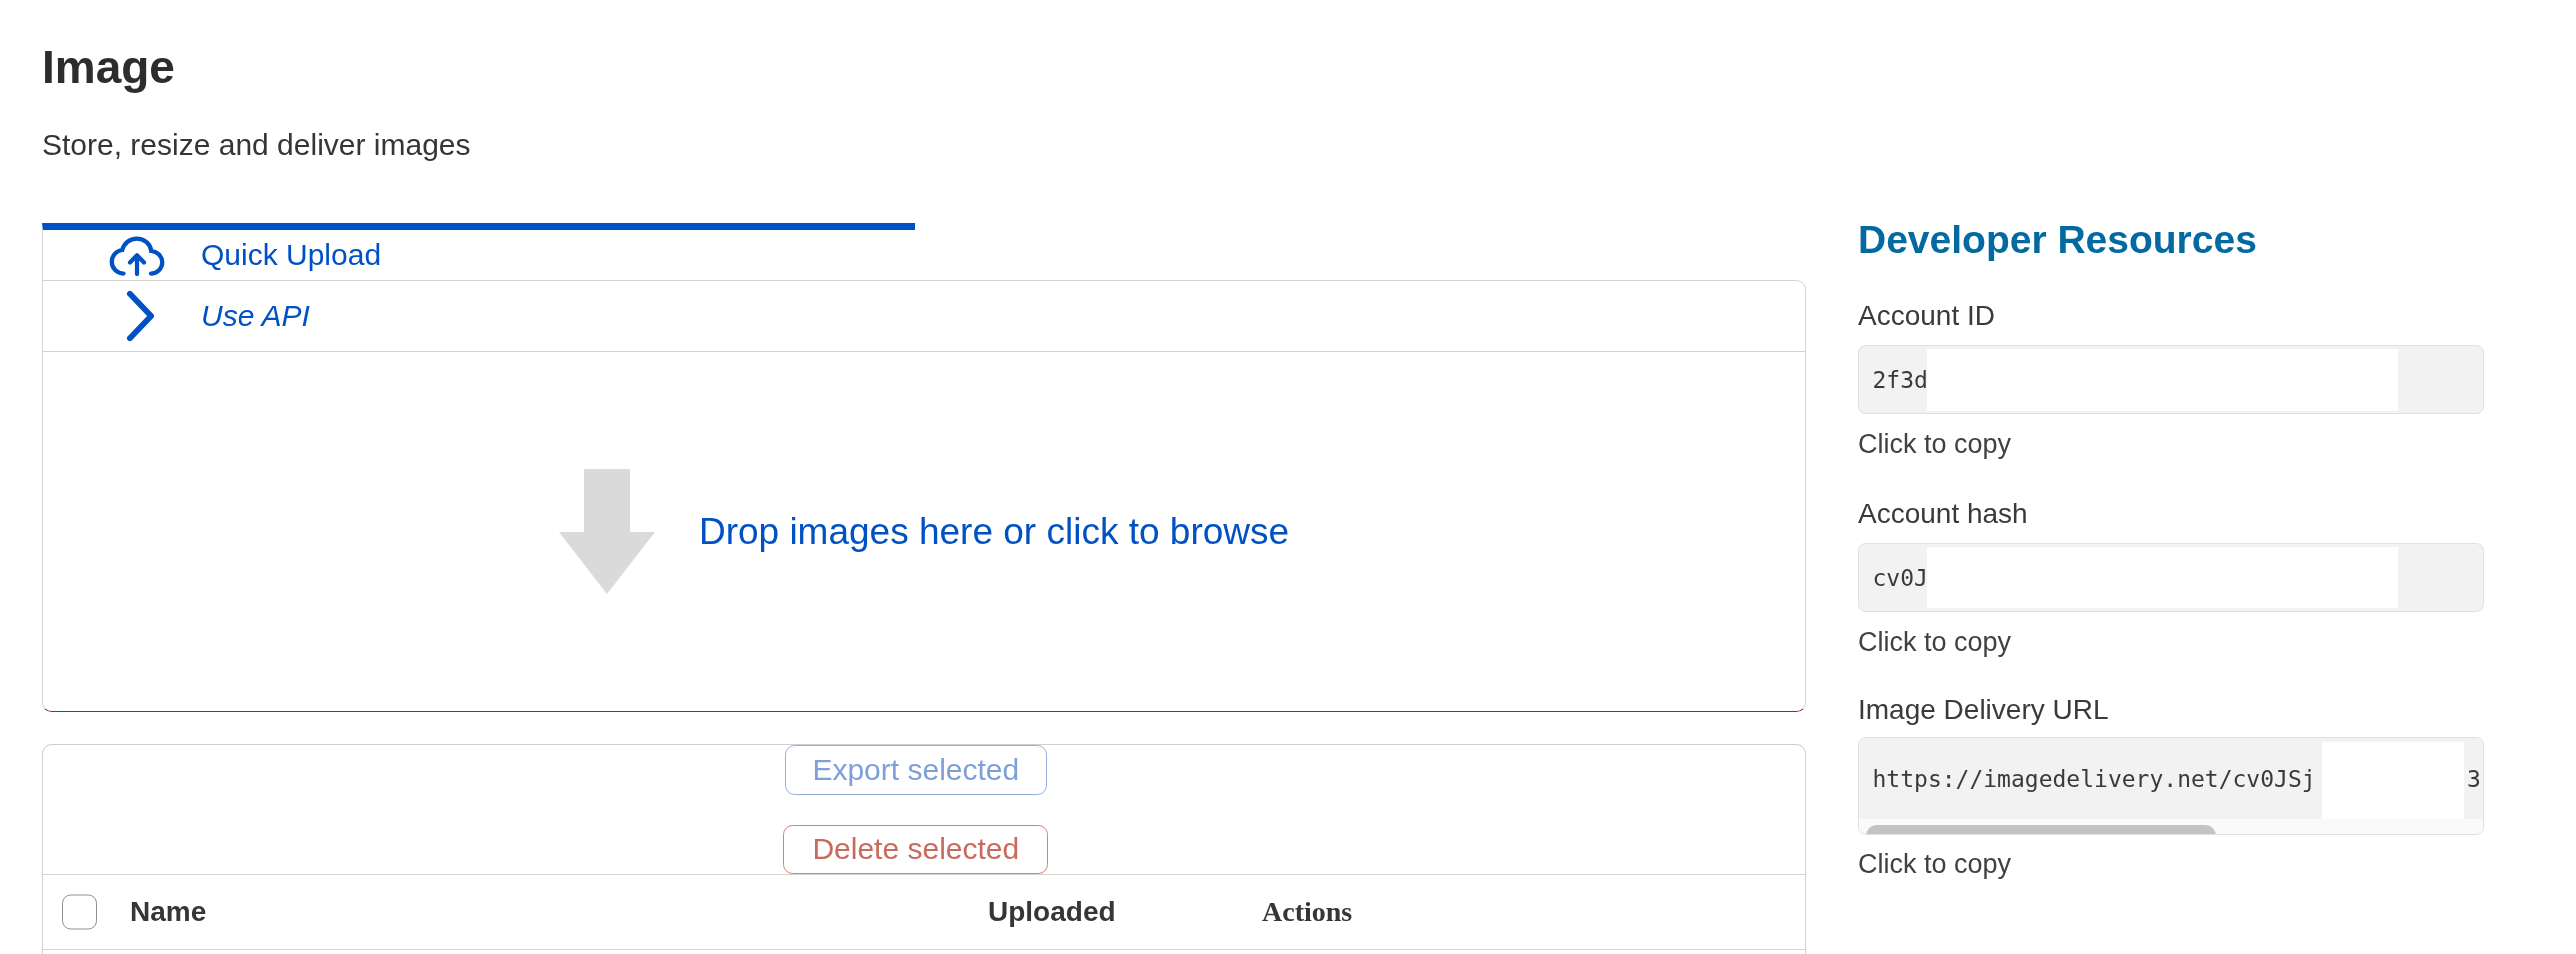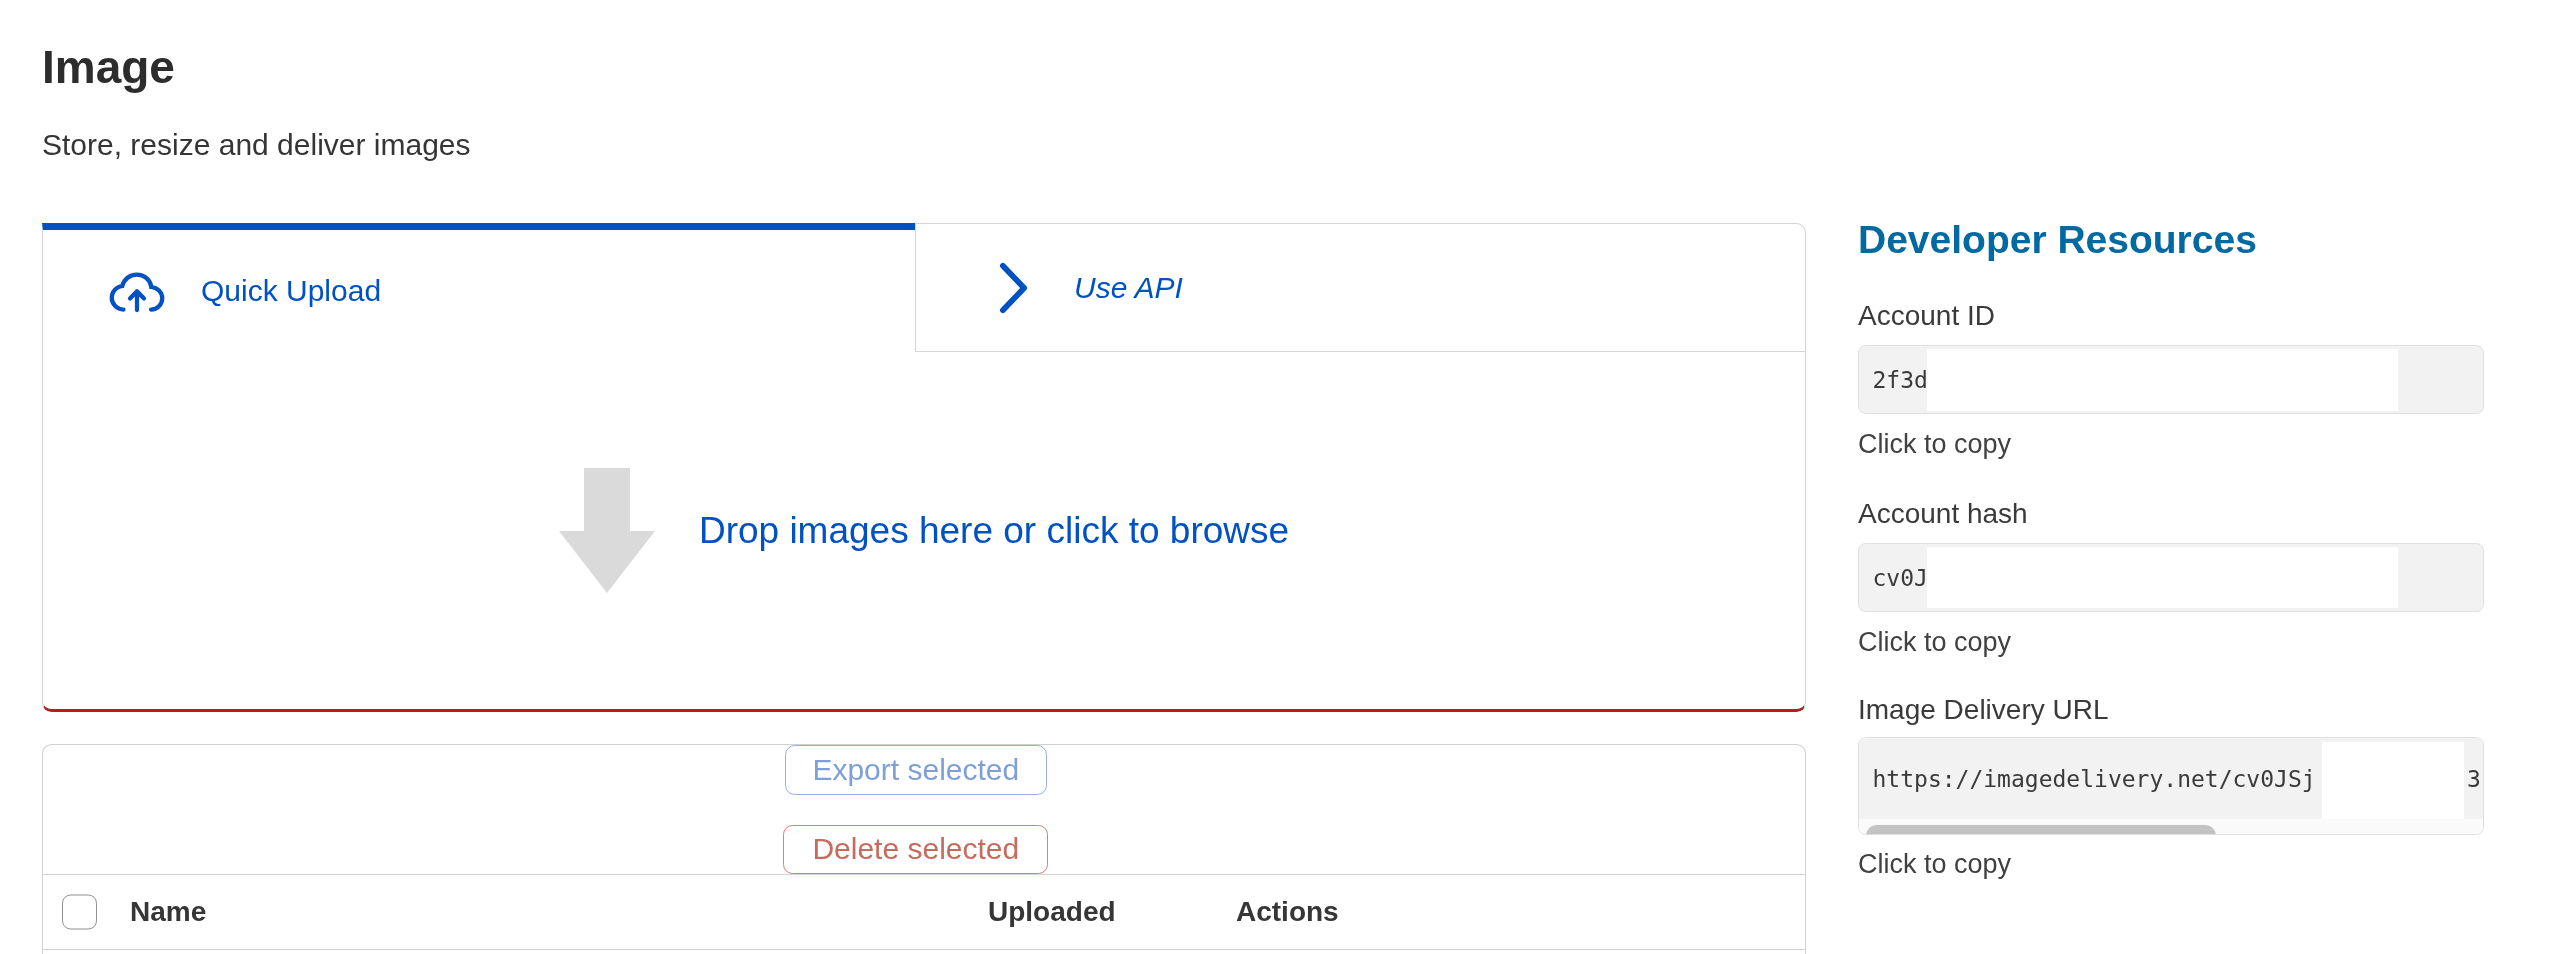--- a/index.html
+++ b/index.html
@@ -20,21 +20,21 @@
     font-size: 46px; line-height: 46px;
     font-weight: 700; color: #2d2d2d;
   }
   .page-subtitle {
     margin: 38px 0 0 0;
     font-size: 30px; line-height: 33px;
     color: #353535;
   }
 
   
-  .tabs-row { display: flex; height: 129px; margin-top: 62px; }
+  .tabs-row { display: flex; height: 129px; margin-top: 62px; flex-direction: column; }
   .tab {
     box-sizing: border-box;
     display: flex; align-items: center;
     cursor: pointer; background: #fff;
   }
   .tab-active {
     width: 873px;
     border-top: 7.7px solid var(--accent);
     border-left: 1px solid #d4d4d4;
     padding-left: 63px; gap: 33px;
@@ -46,21 +46,21 @@
     padding-left: 81px; gap: 44px; font-style: italic;
   }
   .tab-label { font-size: 30px; color: var(--accent); }
 
   
   .drop-panel {
     box-sizing: border-box;
     height: 360px;
     border-left: 1px solid #d4d4d4;
     border-right: 1px solid #d4d4d4;
-    border-bottom: 3px solid #b91c1c;
+    border-bottom: 1px solid #b91c1c;
     border-radius: 0 0 9.6px 9.6px;
     display: flex; align-items: center; justify-content: center;
     gap: 44px; cursor: pointer;
   }
   .arrow-down { width: 96px; }
   .arrow-shaft { width: 46px; height: 63px; background: #dadada; margin: 0 auto; }
   .arrow-head {
     width: 0; height: 0;
     border-left: 48px solid transparent;
     border-right: 48px solid transparent;
@@ -104,21 +104,21 @@
   }
   .table-head > span { position: absolute; top: 50%; transform: translateY(-50%); text-align: right; }
   .checkbox {
     position: absolute; left: 19px; top: 50%; transform: translateY(-50%);
     width: 35px; height: 35px; box-sizing: border-box;
     border: 1.9px solid #8f8f8f; border-radius: 8.7px; background: #fff;
     cursor: pointer;
   }
   .col-name     { left: 87px; }
   .col-uploaded { left: 945px; }
-  .col-actions  { left: 1193px; }
+  .col-actions  { left: 1219px; font-family: Liberation Serif, serif; }
 
   
   .side-title {
     margin: 217px 0 0 0;
     font-size: 39px; line-height: 46px;
     font-weight: 700; color: #0369a1;
   }
   .field-label { margin-top: 38px; font-size: 28px; line-height: 29px; color: #3a3a3a; }
   .field-box {
     position: relative; box-sizing: border-box;

